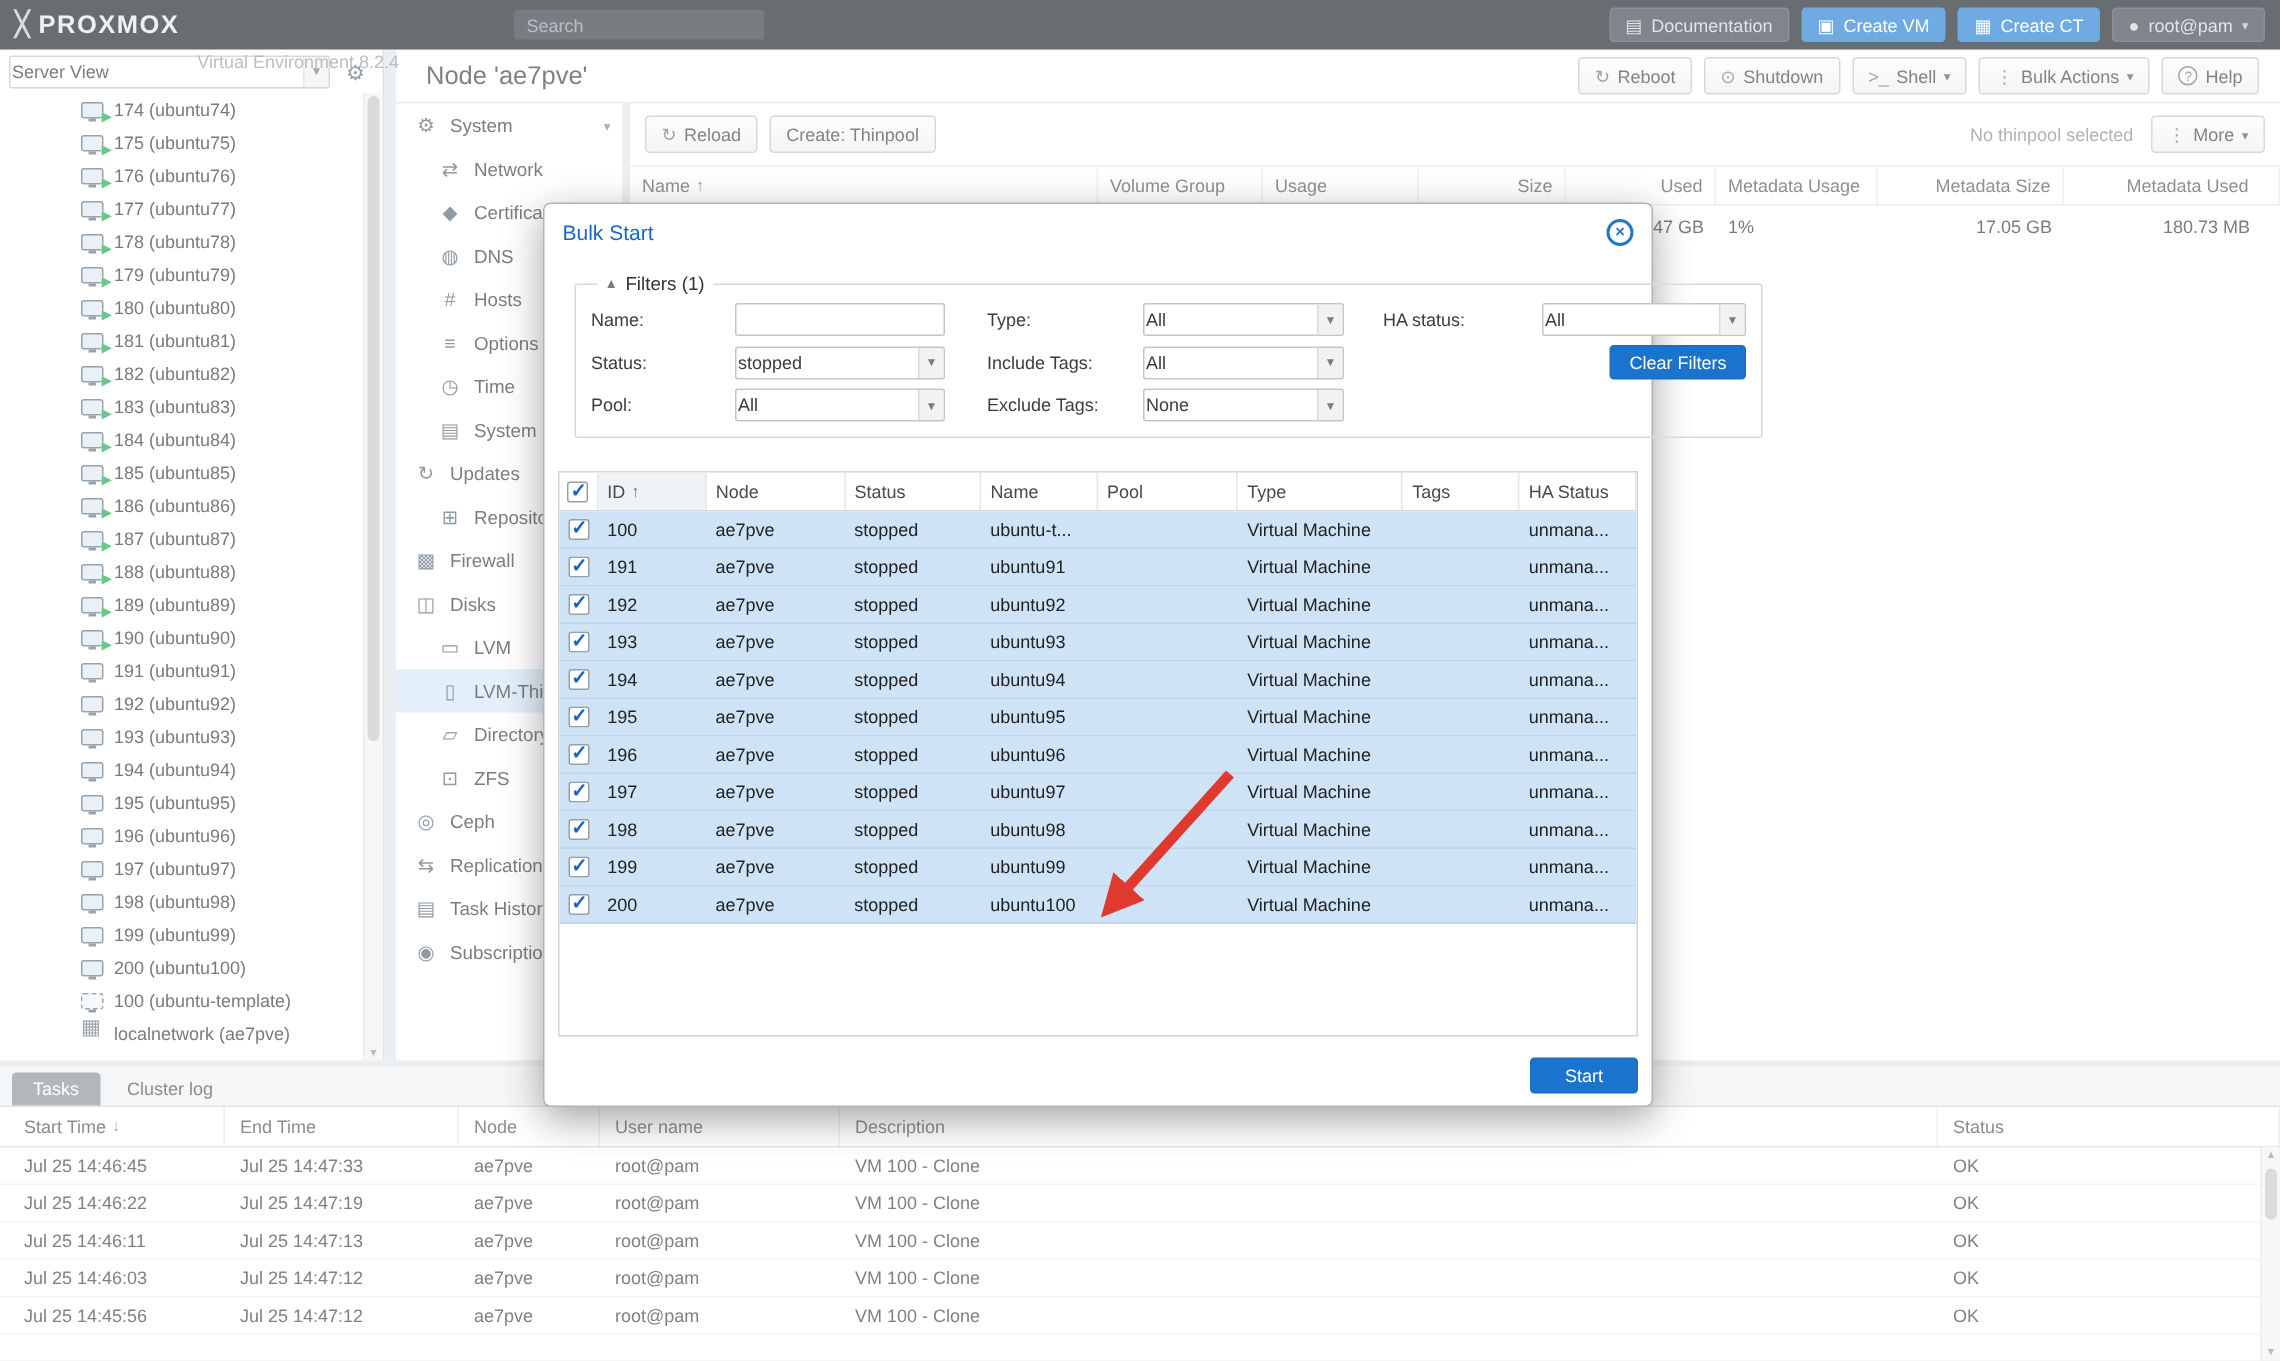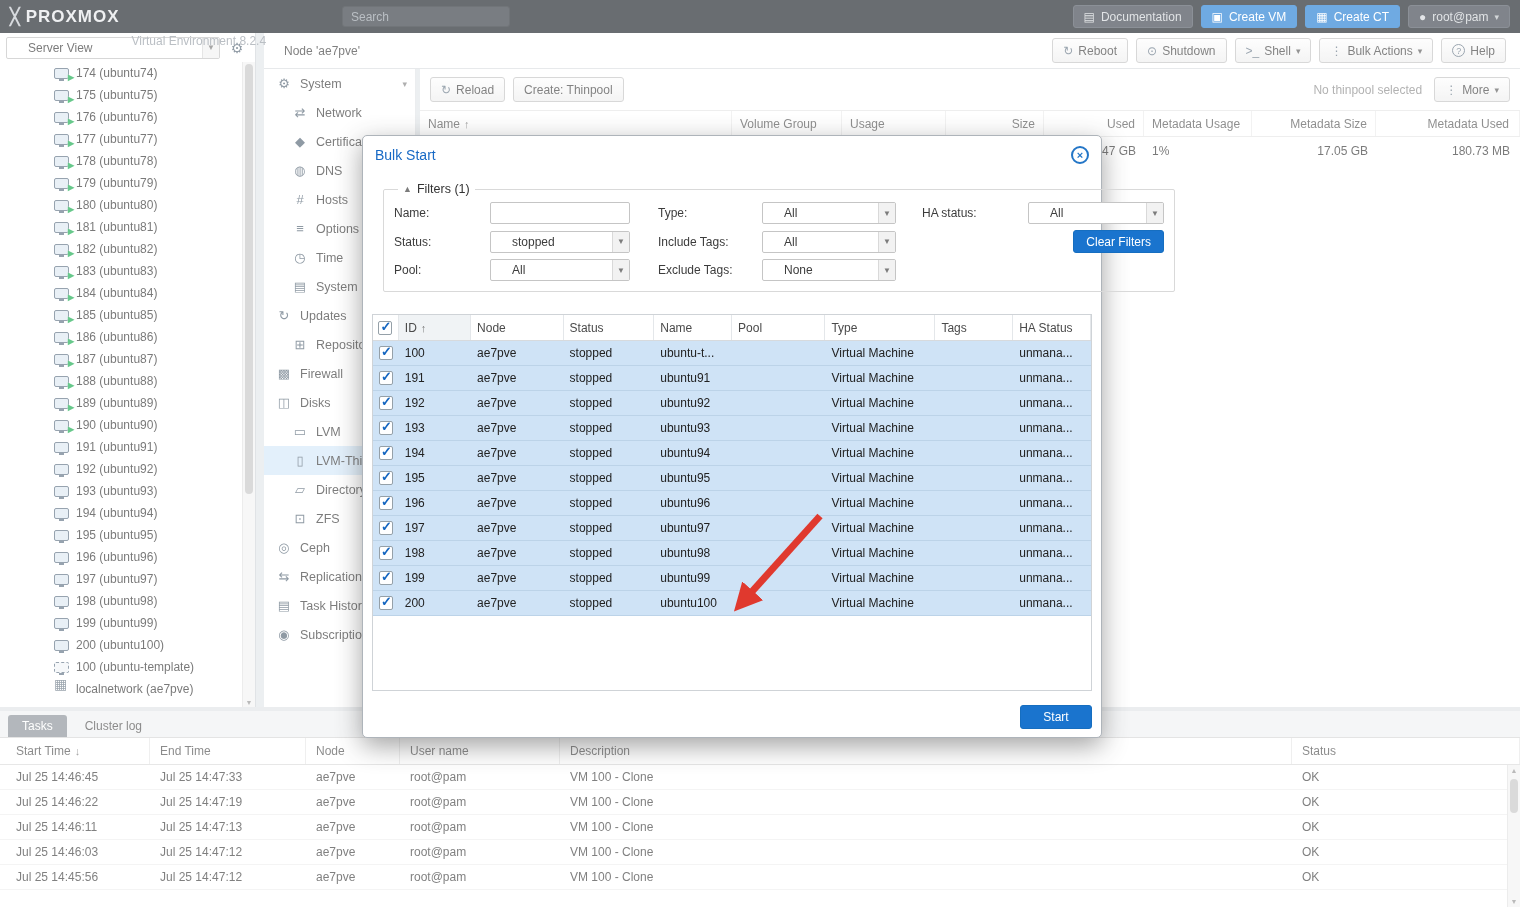--- a/index.html
+++ b/index.html
@@ -18,29 +18,29 @@
   .logo-sub{color:#9aa1a9;font-size:12px;margin-left:6px;margin-top:48px;}
   .search-box{position:absolute;left:342px;top:6px;width:168px;height:21px;background:#3a4047;border:1px solid #2e343a;border-radius:3px;color:#c7ccd1;padding:0 8px;font-size:12px;font-family:"Liberation Sans",sans-serif;}
   .search-box::placeholder{color:#9aa1a9;}
   .topbar-right{position:absolute;right:10px;top:5px;display:flex;gap:8px;}
   .btn-dark{display:inline-flex;align-items:center;gap:6px;background:#454b54;border:1px solid #555c66;border-radius:3px;color:#d4d8dc;padding:2px 10px;height:23px;font-size:12px;}
   .btn-blue{display:inline-flex;align-items:center;gap:6px;background:#2b82d4;border:1px solid #2b82d4;border-radius:3px;color:#fff;padding:2px 10px;height:23px;font-size:12px;}
   .ic{font-size:12px;line-height:1;}
   .caret-s{font-size:9px;color:inherit;opacity:.85;}
   
   .subheader{position:absolute;top:33px;left:264px;right:0;height:36px;background:#fff;border-bottom:1px solid #dcdfe2;display:flex;align-items:center;padding:0 14px 0 20px;}
-  .node-title{color:#444;font-size:12px;}
+  .node-title{color:#444;font-size:17px;}
   .subheader .btns{margin-left:auto;display:flex;gap:8px;}
   .btn-light{display:inline-flex;align-items:center;gap:5px;background:linear-gradient(#fdfdfd,#efefef);border:1px solid #c6c6c6;border-radius:3px;padding:3px 10px;height:25px;font-size:12px;color:#484848;}
   .btn-light .ic{color:#6b7b8a;}
   .help-q{display:inline-flex;width:13px;height:13px;border:1px solid #6b7b8a;border-radius:50%;align-items:center;justify-content:center;font-size:9px;color:#6b7b8a;}
   
   .sidebar{position:absolute;top:33px;left:0;width:256px;height:674px;background:#fff;border-right:1px solid #d2d6da;}
   .sidebar-header{height:29px;display:flex;align-items:center;gap:5px;padding:0 6px;}
-  .combo{display:flex;align-items:center;background:#fff;border:1px solid #c5c5c5;border-radius:2px;height:22px;font-size:12px;color:#3c3c3c;padding-left:21px;overflow:hidden;}
+  .combo{display:flex;align-items:center;background:#fff;border:1px solid #c5c5c5;border-radius:2px;height:22px;font-size:12px;color:#3c3c3c;padding-left:1px;overflow:hidden;}
   .combo .trig{margin-left:auto;width:17px;height:100%;background:#f2f2f2;border-left:1px solid #d9d9d9;display:flex;align-items:center;justify-content:center;color:#7c7c7c;font-size:8px;}
   .view-combo{flex:1;}
   .gear-btn{width:24px;height:24px;display:flex;align-items:center;justify-content:center;border:1px solid transparent;border-radius:3px;color:#5f6f7e;font-size:14px;}
   .tree{position:absolute;top:29px;left:0;right:16px;bottom:0;overflow:hidden;}
   .ti{height:22px;display:flex;align-items:center;padding-left:54px;gap:7px;color:#3a3a3a;font-size:12px;white-space:nowrap;}
   .ti-ic{width:15px;height:11px;border:1px solid #66788a;background:#dfe9f2;border-radius:2px;position:relative;flex:0 0 auto;display:inline-block;}
   .ti-ic::after{content:"";position:absolute;left:4px;right:4px;bottom:-3px;height:2px;background:#66788a;}
   .ti-ic.running::before{content:"▸";position:absolute;right:-6px;bottom:-6px;color:#1faf54;font-size:12px;font-weight:bold;text-shadow:0 0 1px #fff;}
   .ti-ic.template{border-style:dashed;background:#f2f5f8;}
   .ti-ic.network{border:none;background:none;}
@@ -71,21 +71,21 @@
   .muted{color:#8e8e8e;}
   .lvm-head{position:absolute;top:41px;left:0;right:0;height:27px;display:flex;align-items:center;border-top:1px solid #e6e6e6;border-bottom:1px solid #e6e6e6;color:#5a5a5a;}
   .lvm-row{position:absolute;top:68px;left:0;right:0;height:27px;display:flex;align-items:center;color:#3c3c3c;}
   .lvm-head>span,.lvm-row>span{display:flex;align-items:center;height:100%;padding-left:8px;overflow:hidden;white-space:nowrap;}
   .lvm-head>span{border-right:1px solid #ececec;}
   .lc-name{width:312px;} .lc-vg{width:110px;} .lc-usage{width:104px;}
   .lc-size{width:98px;justify-content:flex-end;padding-right:8px;}
   .lc-used{width:100px;justify-content:flex-end;padding-right:8px;}
   .lc-mu{width:108px;}
   .lc-ms{width:124px;justify-content:flex-end;padding-right:8px;}
-  .lc-mused{flex:1;justify-content:flex-end;padding-right:10px;}
+  .lc-mused{flex:1;justify-content:flex-end;padding-right:20px;}
   .sort-ic{margin-left:4px;color:#777;font-size:11px;}
   .bar{width:96px;height:16px;border:1px solid #94aec6;background:#fff;position:relative;font-size:15px;}
   .bar .fill{position:absolute;left:0;top:0;bottom:0;background:#c9ddf0;}
   .bar .lbl{position:relative;display:block;text-align:center;line-height:15px;color:#333;}
   
   .tasks{position:absolute;top:707px;left:0;right:0;bottom:0;background:#fff;border-top:4px solid #e2e5e8;}
   .tabbar{height:27px;background:#f1f2f3;border-bottom:1px solid #d8d8d8;display:flex;align-items:flex-end;padding-left:8px;gap:4px;}
   .tab{padding:4px 14px;font-size:12px;border-radius:3px 3px 0 0;color:#555;}
   .tab.active{background:#8f969c;color:#fff;}
   .t-head{display:flex;height:27px;align-items:center;border-bottom:1px solid #dcdcdc;color:#555;}

